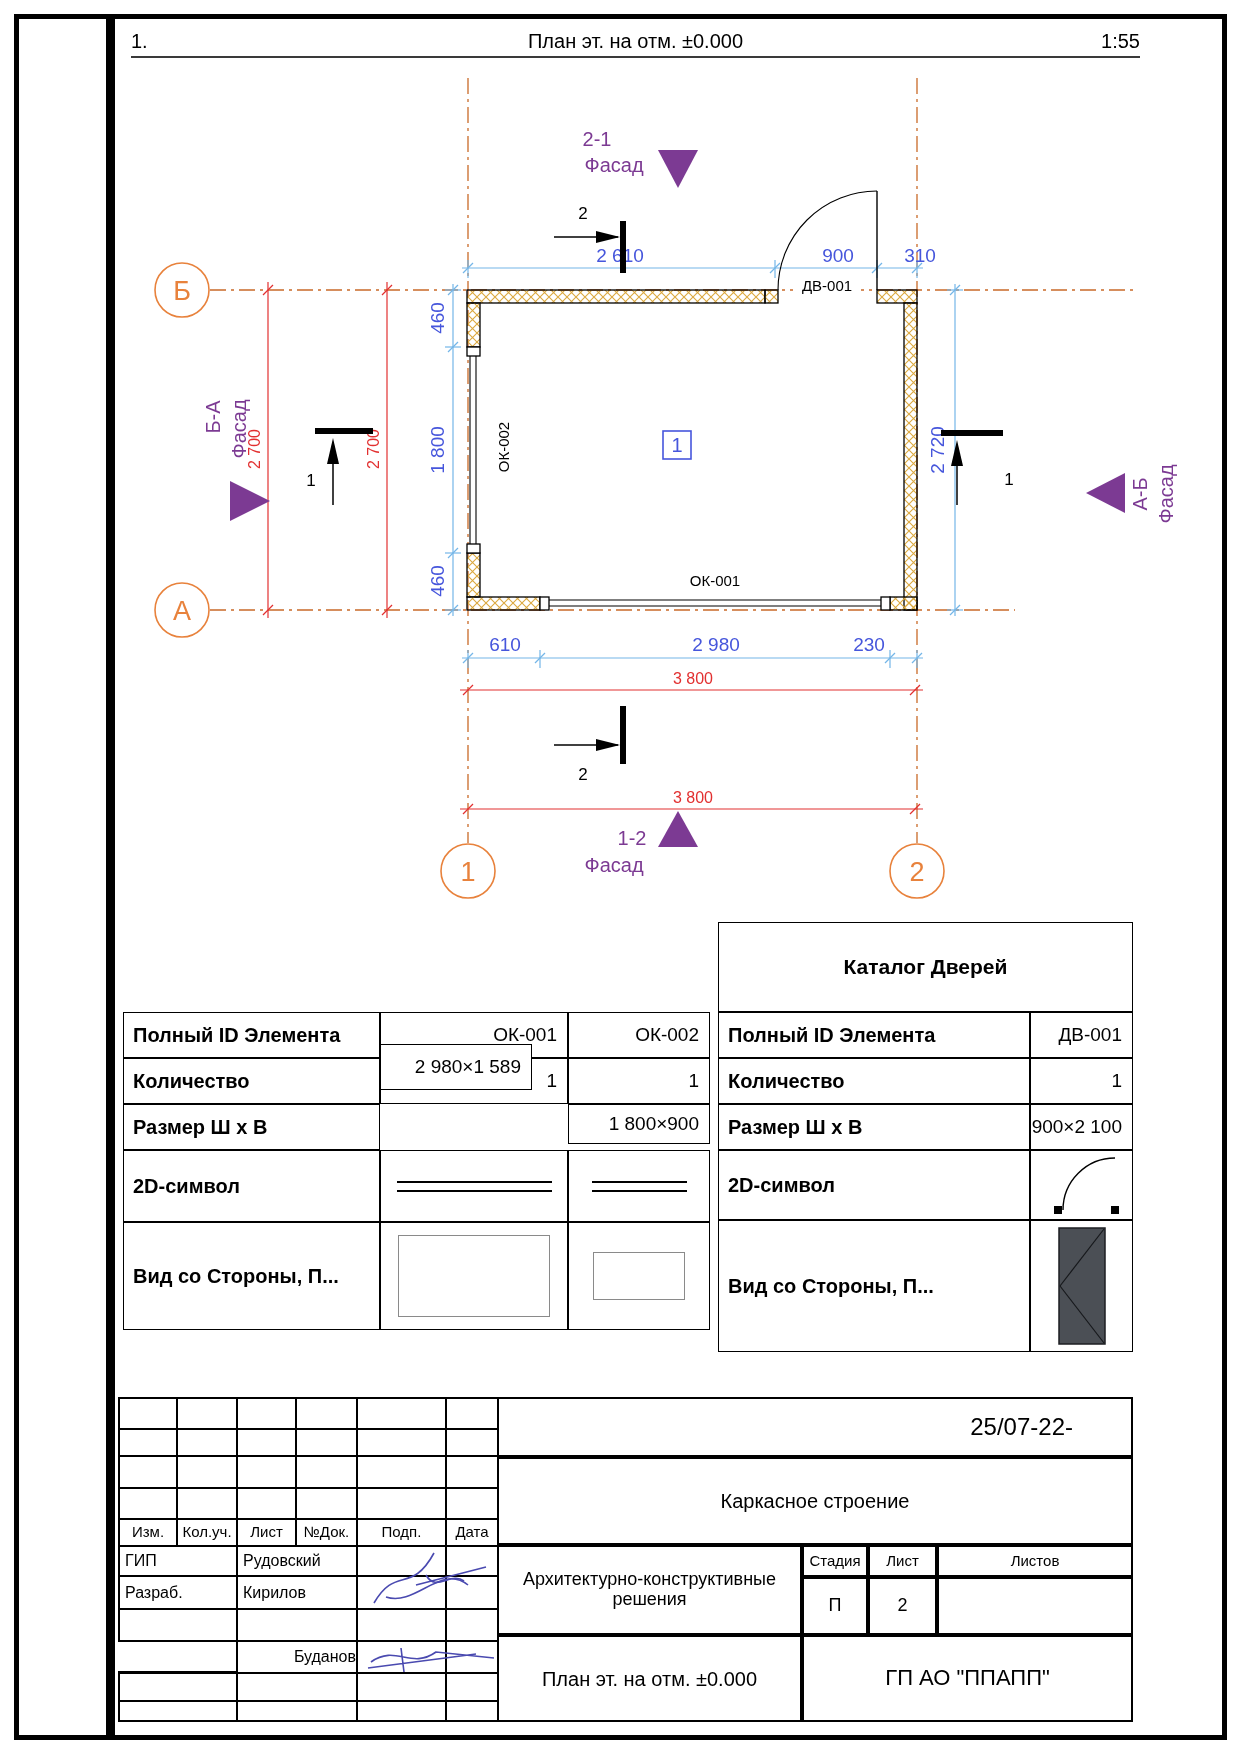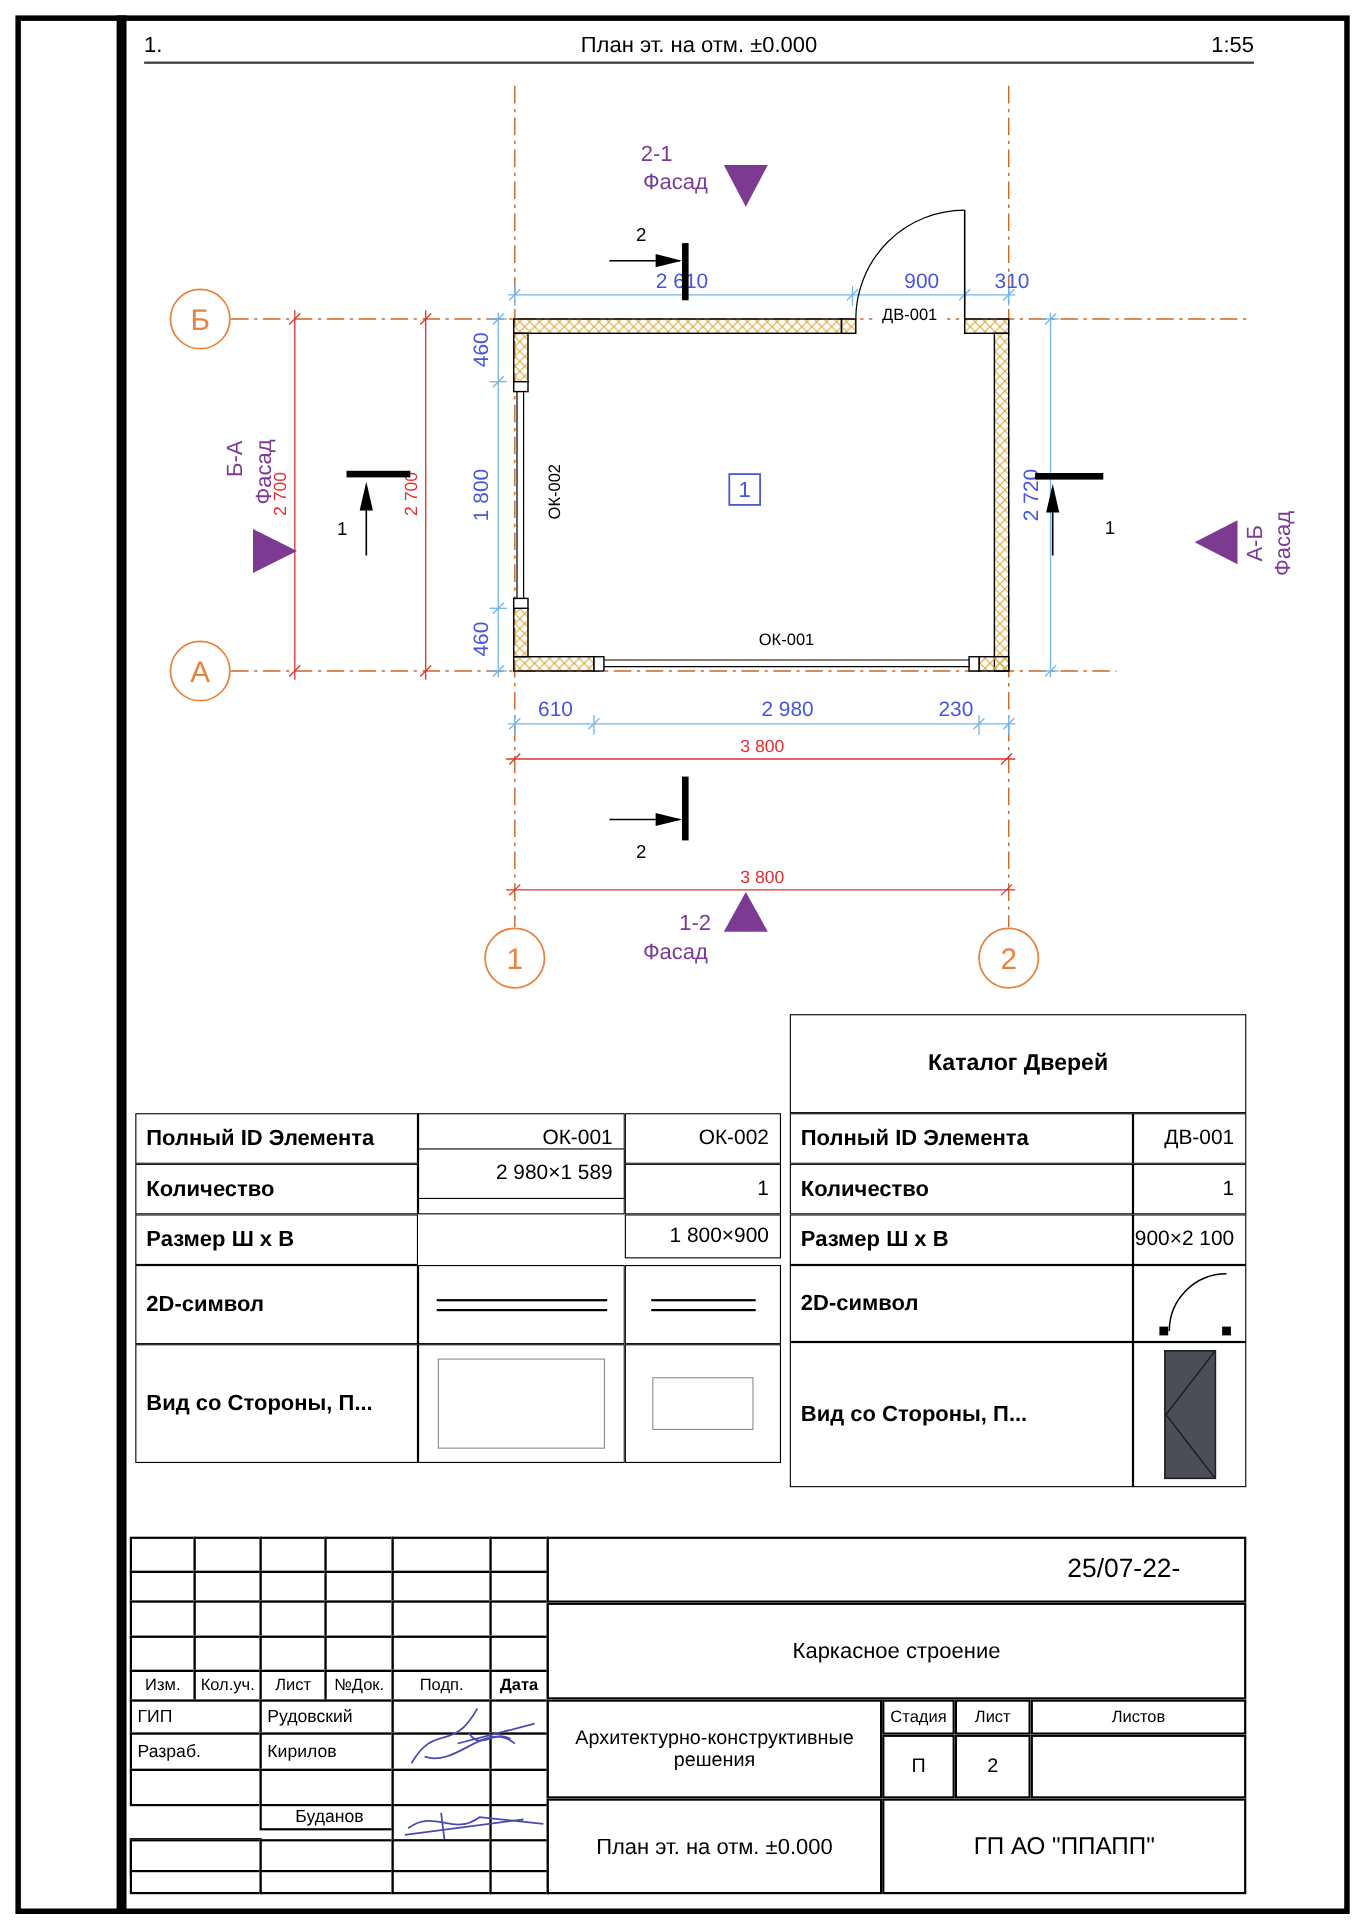--- a/index.html
+++ b/index.html
@@ -217,21 +217,21 @@
     </div>
   <div class="tcell tval" style="left:380px;top:1058px;width:188px;height:46px;">
       <span>1</span>
     </div>
   <div class="tcell tval" style="left:568px;top:1058px;width:142px;height:46px;">
       <span>1</span>
     </div>
   <div class="tcell tlab" style="left:123px;top:1104px;width:257px;height:46px;">
       <span>Размер Ш х В</span>
     </div>
-  <div class="tcell tval" style="left:380px;top:1044px;width:188px;height:46px;">
+  <div class="tcell tval" style="left:380px;top:1044px;width:152px;height:46px;">
       <span>2 980×1 589</span>
     </div>
   <div class="tcell tval" style="left:568px;top:1104px;width:142px;height:40px;">
       <span>1 800×900</span>
     </div>
   <div class="tcell tlab" style="left:123px;top:1150px;width:257px;height:72px;">
       <span>2D-символ</span>
     </div>
   <div class="tcell" style="left:380px;top:1150px;width:188px;height:72px;justify-content:center;">
     <div style="width:155px;height:7px;border-top:2px solid #000;border-bottom:2px solid #000;"></div>
@@ -326,21 +326,21 @@
     </div>
   <div class="cell stext" style="left:236px;top:1518px;width:61px;height:29px;">
       <span>Лист</span>
     </div>
   <div class="cell stext" style="left:295px;top:1518px;width:63px;height:29px;">
       <span>№Док.</span>
     </div>
   <div class="cell stext" style="left:356px;top:1518px;width:91px;height:29px;">
       <span>Подп.</span>
     </div>
-  <div class="cell stext" style="left:445px;top:1518px;width:54px;height:29px;font-weight:bold;">
+  <div class="cell stext" style="left:445px;top:1518px;width:54px;height:29px;">
       <span>Дата</span>
     </div>
 
   <div class="cell" style="left:118px;top:1545px;width:120px;height:32px;justify-content:flex-start;padding-left:5px;font-size:16px;">
       <span>ГИП</span>
     </div>
   <div class="cell" style="left:236px;top:1545px;width:122px;height:32px;justify-content:flex-start;padding-left:5px;font-size:16px;">
       <span>Рудовский</span>
     </div>
   <div class="cell" style="left:356px;top:1545px;width:91px;height:32px;"></div>
@@ -356,21 +356,21 @@
   <div class="cell" style="left:445px;top:1575px;width:54px;height:35px;"></div>
 
   <div class="cell" style="left:118px;top:1608px;width:120px;height:34px;"></div>
   <div class="cell" style="left:236px;top:1608px;width:122px;height:34px;"></div>
   <div class="cell" style="left:356px;top:1608px;width:91px;height:34px;"></div>
   <div class="cell" style="left:445px;top:1608px;width:54px;height:34px;"></div>
 
   <div class="cell" style="left:118px;top:1640px;width:120px;height:34px;justify-content:flex-start;padding-left:5px;font-size:16px;margin-top:31px;">
       <span>И.о. директ.</span>
     </div>
-  <div class="cell" style="left:236px;top:1640px;width:122px;height:24px;justify-content:center;padding-left:5px;font-size:16px;">
+  <div class="cell" style="left:236px;top:1640px;width:122px;height:34px;justify-content:flex-end;padding-left:5px;font-size:16px;">
       <span>Буданов</span>
     </div>
   <div class="cell" style="left:356px;top:1640px;width:91px;height:34px;"></div>
   <div class="cell" style="left:445px;top:1640px;width:54px;height:34px;"></div>
 
   <div class="cell" style="left:118px;top:1672px;width:120px;height:30px;"></div>
   <div class="cell" style="left:236px;top:1672px;width:122px;height:30px;"></div>
   <div class="cell" style="left:356px;top:1672px;width:91px;height:30px;"></div>
   <div class="cell" style="left:445px;top:1672px;width:54px;height:30px;"></div>
   <div class="cell" style="left:118px;top:1700px;width:120px;height:22px;"></div>

